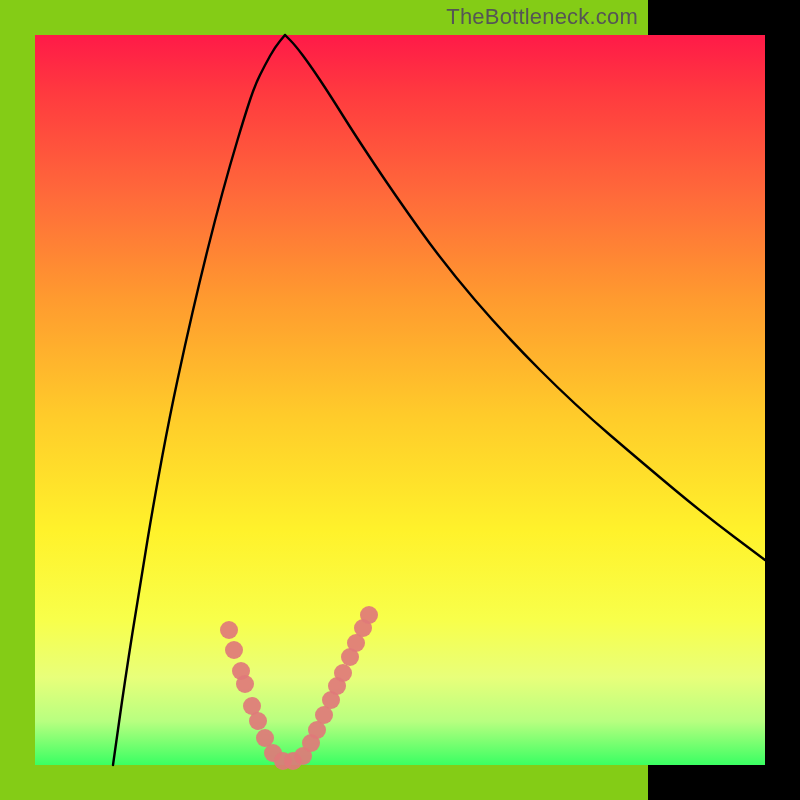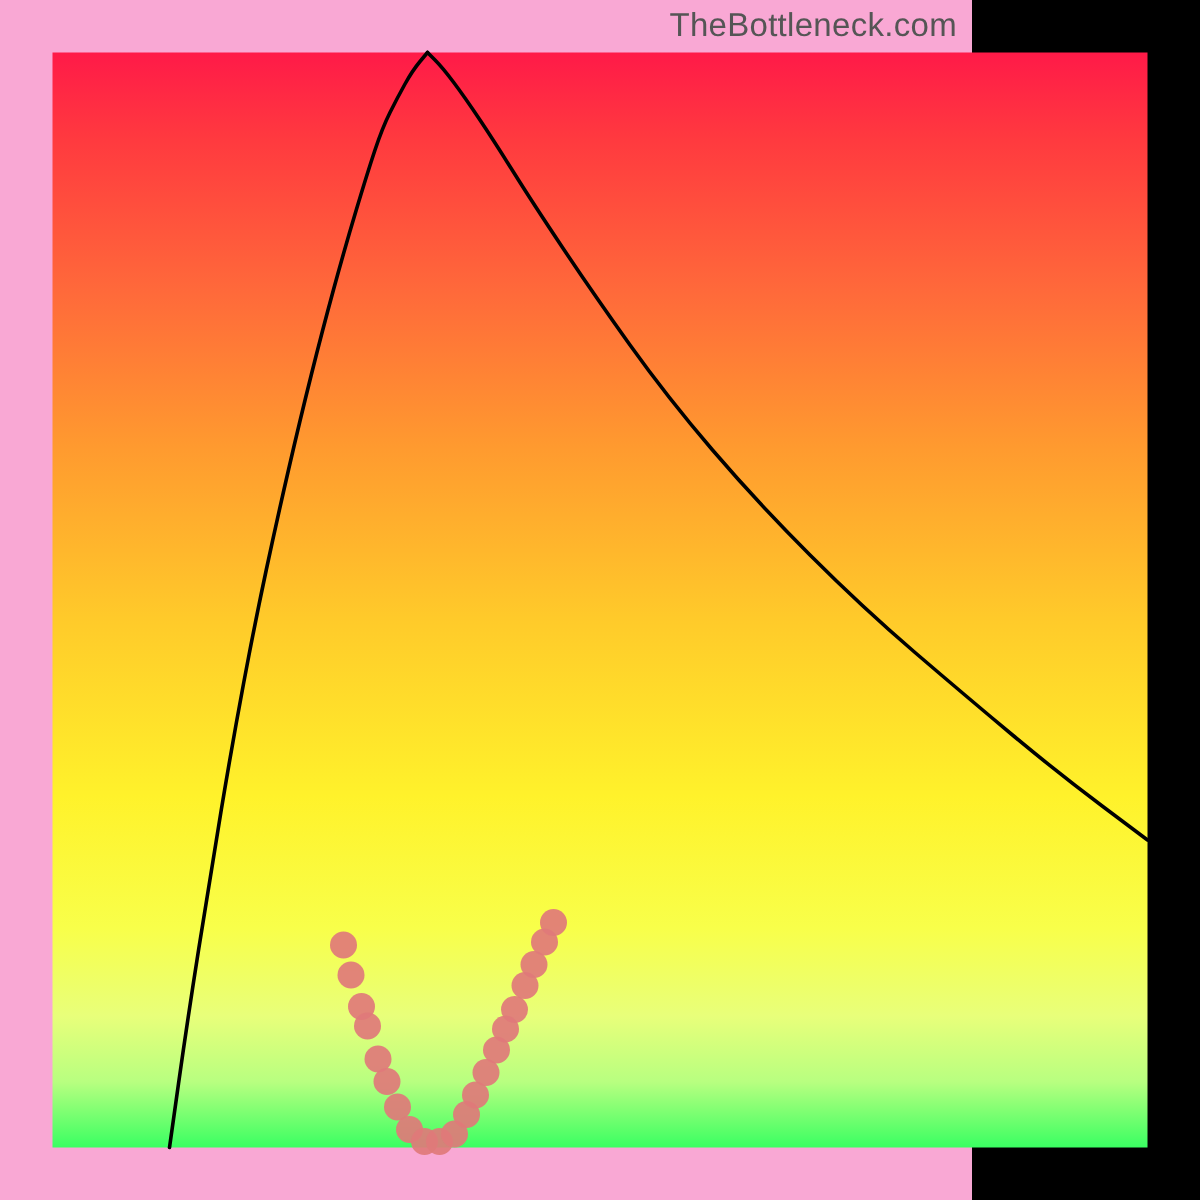--- a/index.html
+++ b/index.html
@@ -8,21 +8,21 @@
     width: 800px;
     height: 800px;
     overflow: hidden;
     background: #000;
     font-family: Arial, Helvetica, sans-serif;
   }
   .outer {
     position: relative;
     width: 648px;
     height: 800px;
-    background: #f9a8d4;
+    background: #84cc16;
   }
   .watermark {
     position: absolute;
     top: 4px;
     right: 10px;
     color: #555;
     font-size: 22px;
     font-weight: 400;
     letter-spacing: 0.2px;
     z-index: 50;

